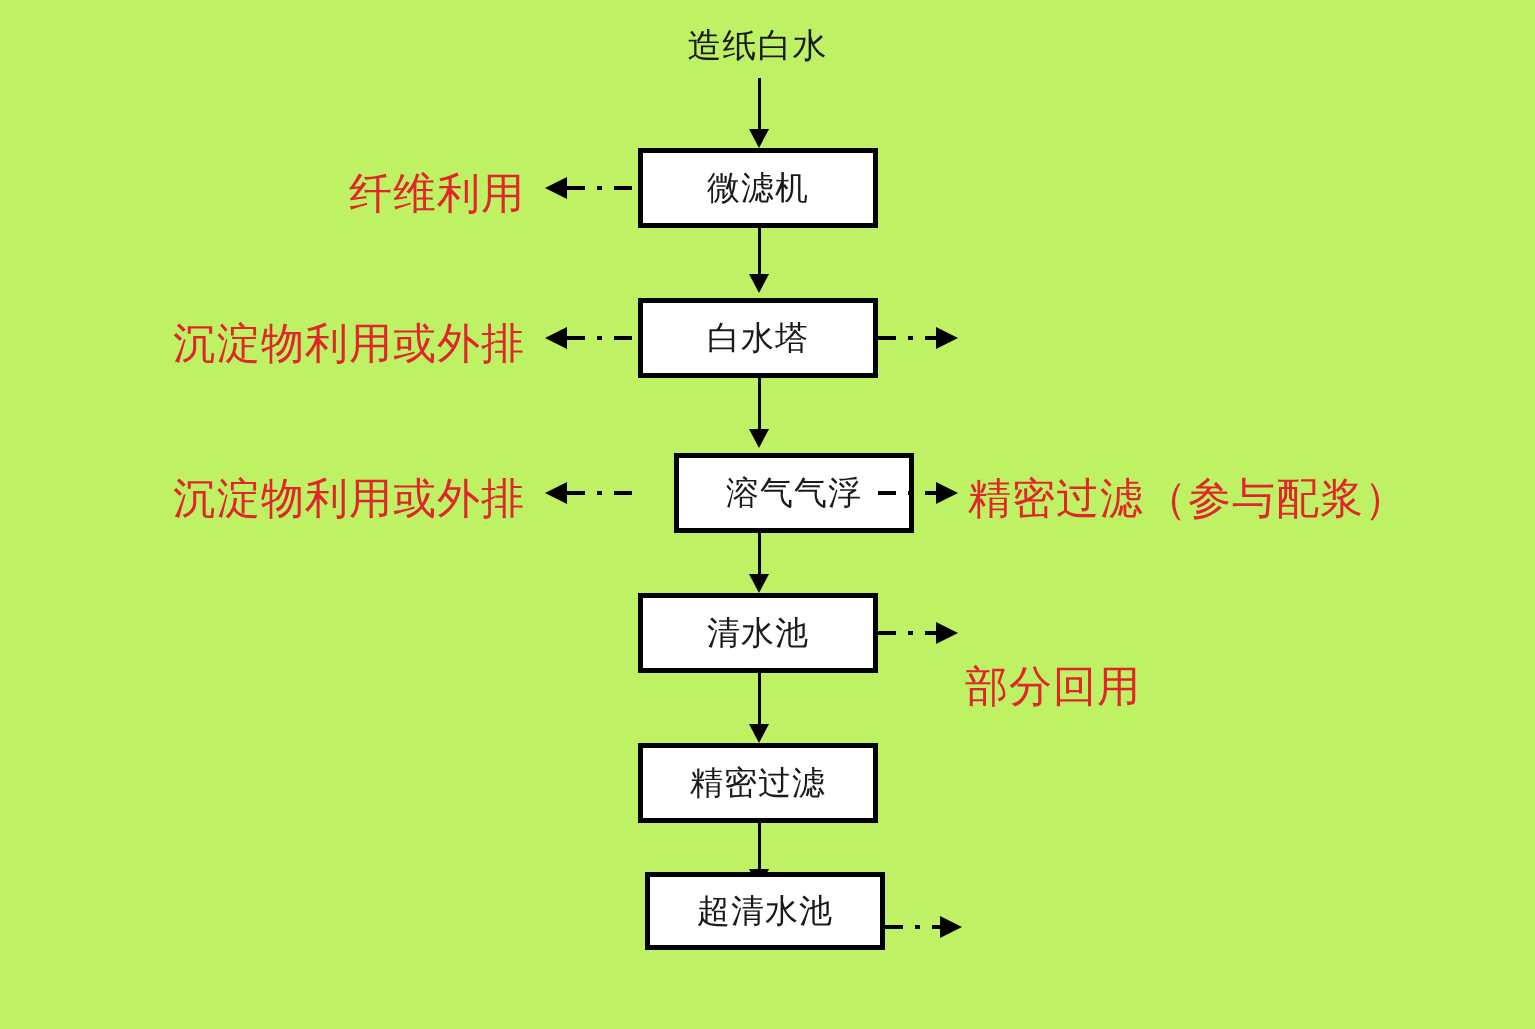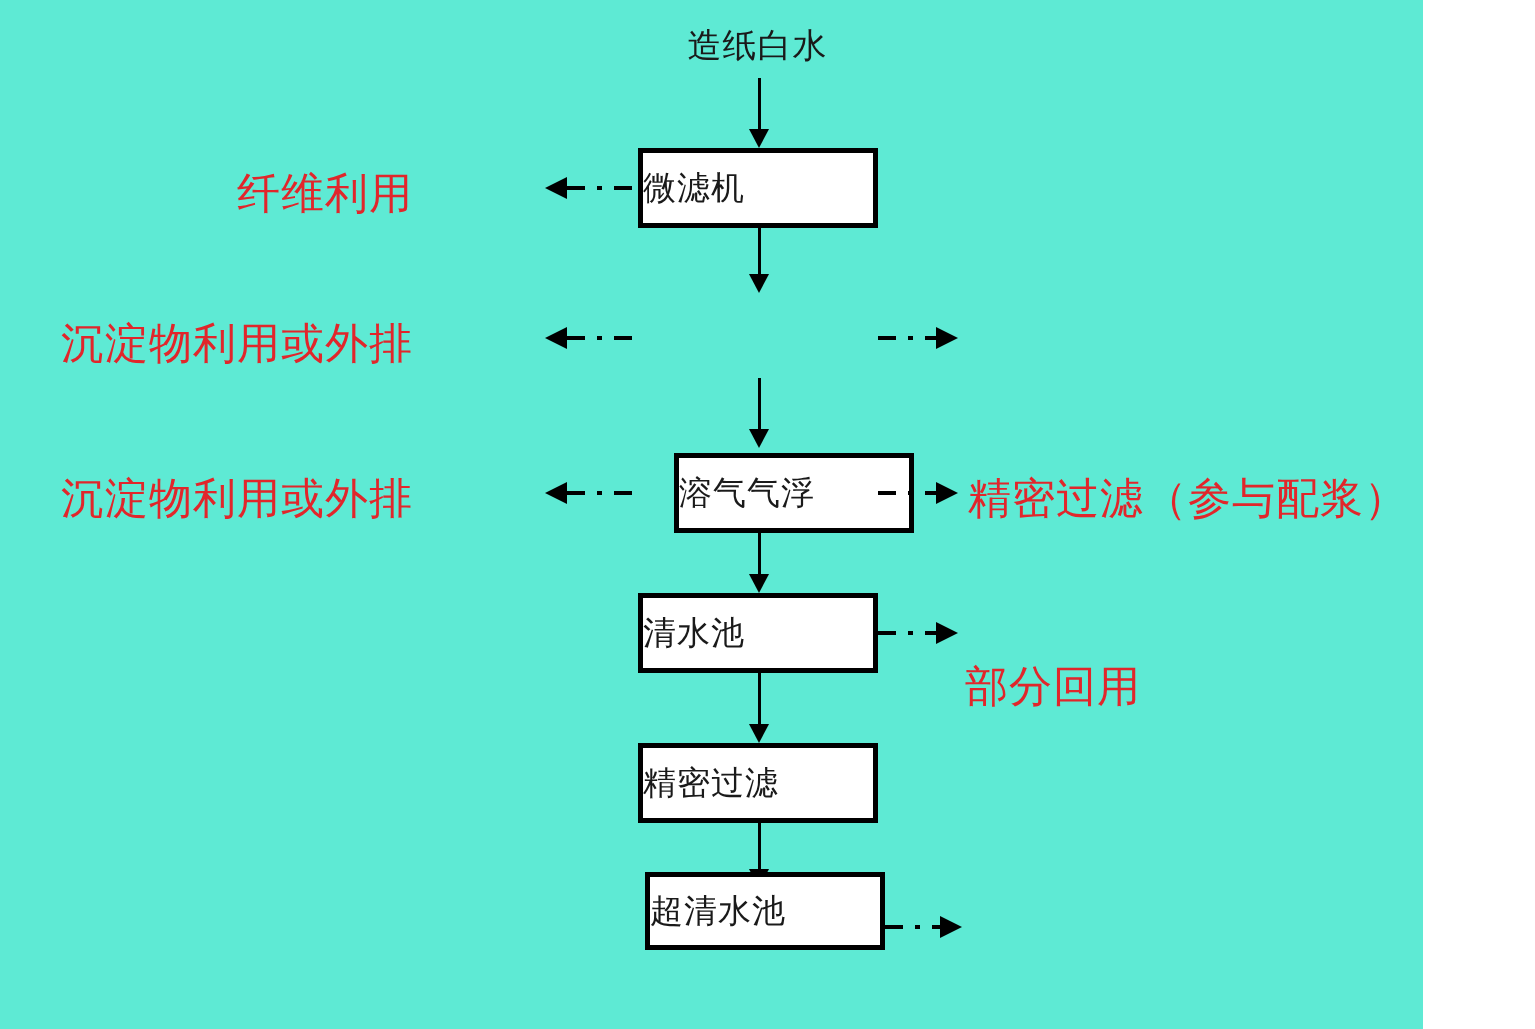--- a/index.html
+++ b/index.html
@@ -5,23 +5,23 @@
   html, body {
     margin: 0;
     padding: 0;
     background: #ffffff;
   }
   body {
     font-family: "DejaVu Sans", "Liberation Sans", sans-serif;
   }
   #canvas {
     position: relative;
-    width: 1423px;
+    width: 1535px;
     height: 1029px;
-    background: #5eead4;
+    background: #bef264;
     overflow: hidden;
   }
 
   
   .source-label {
     position: absolute;
     left: 0;
     width: 1535px;
     text-align: center;
     font-size: 34px;
@@ -37,21 +37,21 @@
   }
 
   
   .proc-box {
     position: absolute;
     box-sizing: border-box;
     border: 5px solid #000000;
     background: #ffffff;
     display: flex;
     align-items: center;
-    justify-content: flex-start;
+    justify-content: center;
     font-size: 33px;
     color: #1a1a1a;
     letter-spacing: 1px;
     white-space: nowrap;
   }
 
   
   .v-conn {
     position: absolute;
     width: 0;
@@ -145,20 +145,23 @@
   </div>
   <div class="side-label left-side" style="right:1010px; top:172px;">
     <span>纤维利用</span>
   </div>
 
   <div class="v-conn" style="left:758px; top:228px; height:65px;">
     <div class="shaft" style="height:47px;"></div>
     <div class="head" style="top:46px;"></div>
   </div>
 
+  <div class="proc-box" style="left:638px; top:298px; width:240px; height:80px;">
+    <span>白水塔</span>
+  </div>
 
   <div class="h-conn" style="left:545px; top:325px; width:95px;">
     <div class="head-left"></div>
     <div class="dashline" style="left:22px; right:0;"></div>
   </div>
   <div class="side-label left-side" style="right:1010px; top:322px;">
     <span>沉淀物利用或外排</span>
   </div>
 
   <div class="h-conn" style="left:878px; top:325px; width:80px;">

